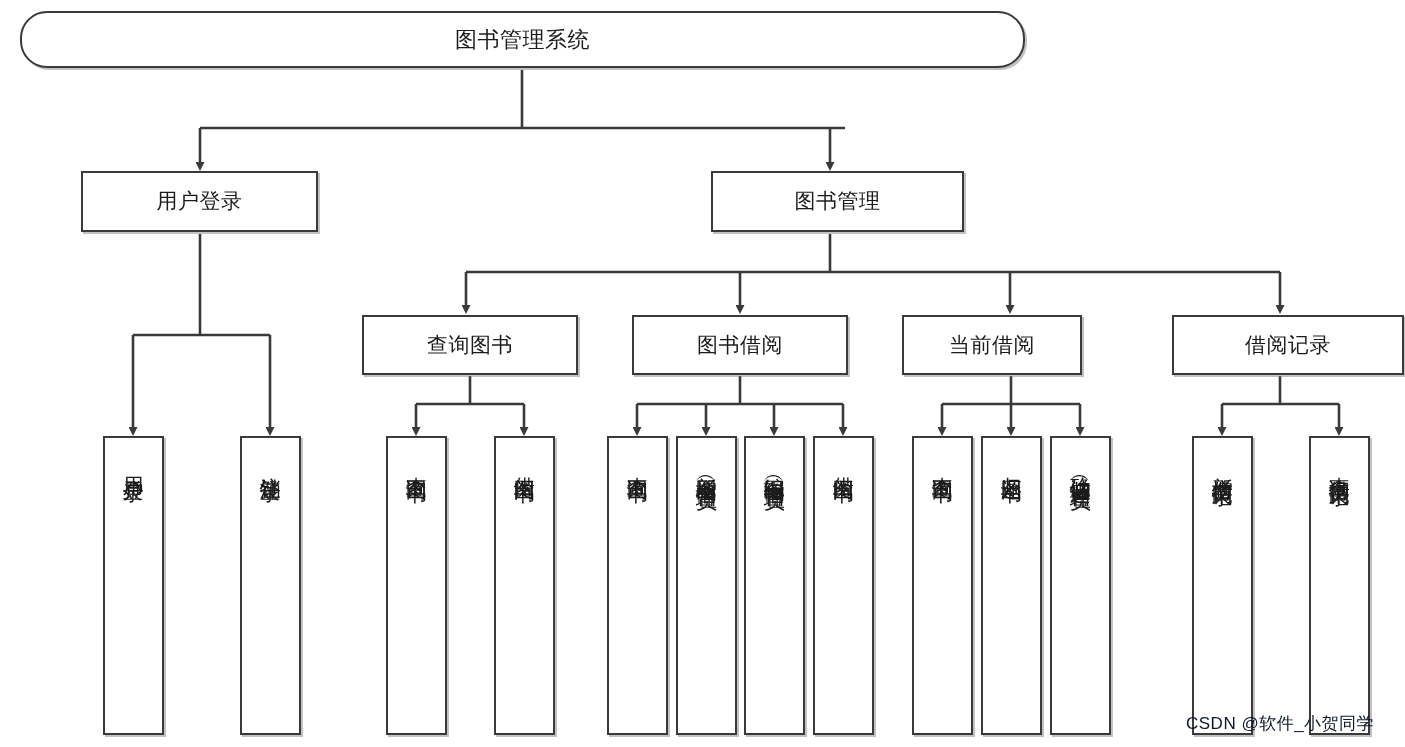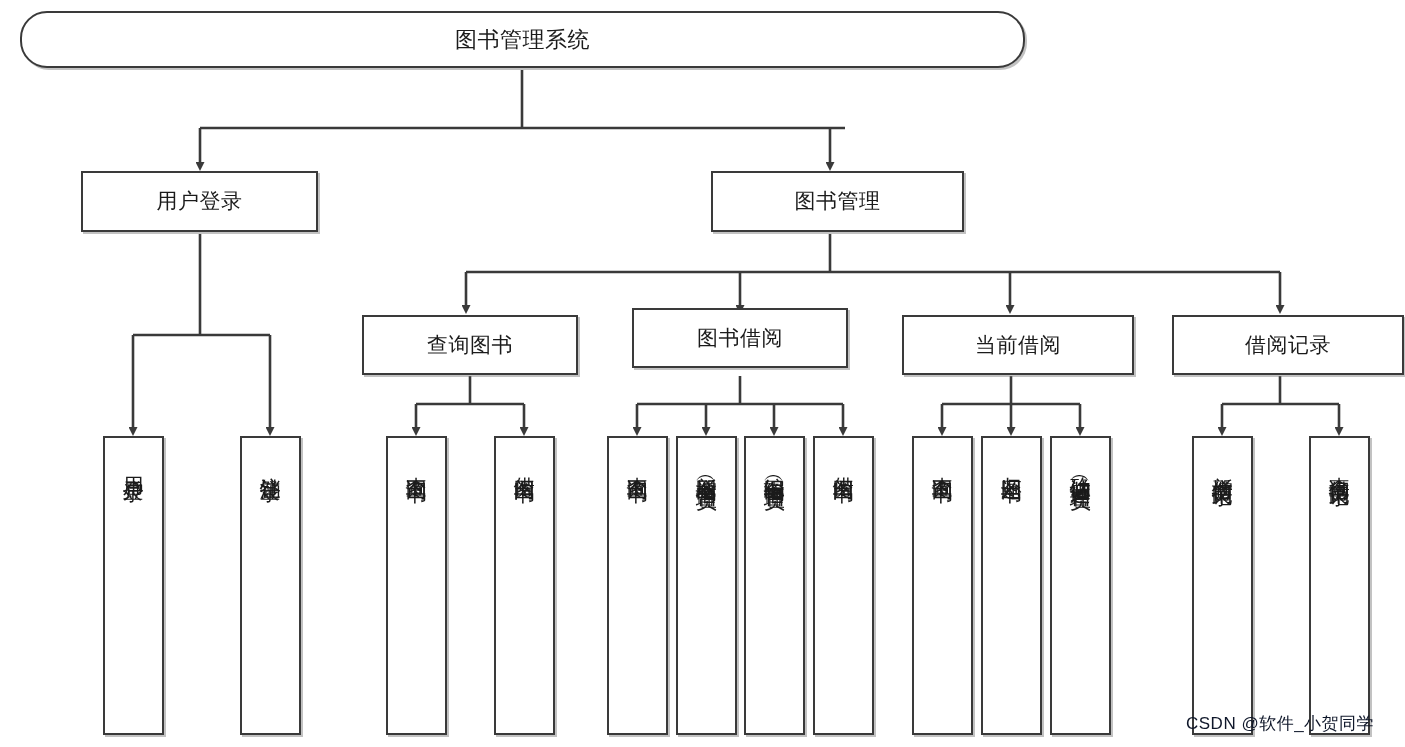--- a/index.html
+++ b/index.html
@@ -129,24 +129,24 @@
   <div class="node" style="left:81px; top:171px; width:237px; height:61px;">
     <span class="node-label">用户登录</span>
   </div>
   <div class="node" style="left:711px; top:171px; width:253px; height:61px;">
     <span class="node-label">图书管理</span>
   </div>
 
   <div class="node" style="left:362px; top:315px; width:216px; height:60px;">
     <span class="node-label">查询图书</span>
   </div>
-  <div class="node" style="left:632px; top:308px; width:216px; height:60px;">
+  <div class="node" style="left:632px; top:315px; width:216px; height:60px;">
     <span class="node-label">图书借阅</span>
   </div>
-  <div class="node" style="left:902px; top:315px; width:232px; height:60px;">
+  <div class="node" style="left:902px; top:315px; width:180px; height:60px;">
     <span class="node-label">当前借阅</span>
   </div>
   <div class="node" style="left:1172px; top:315px; width:232px; height:60px;">
     <span class="node-label">借阅记录</span>
   </div>
 
   <div class="node leaf" style="left:103px; top:436px; width:61px; height:299px;">
     <span class="node-label">用户登录</span>
   </div>
   <div class="node leaf" style="left:240px; top:436px; width:61px; height:299px;">

